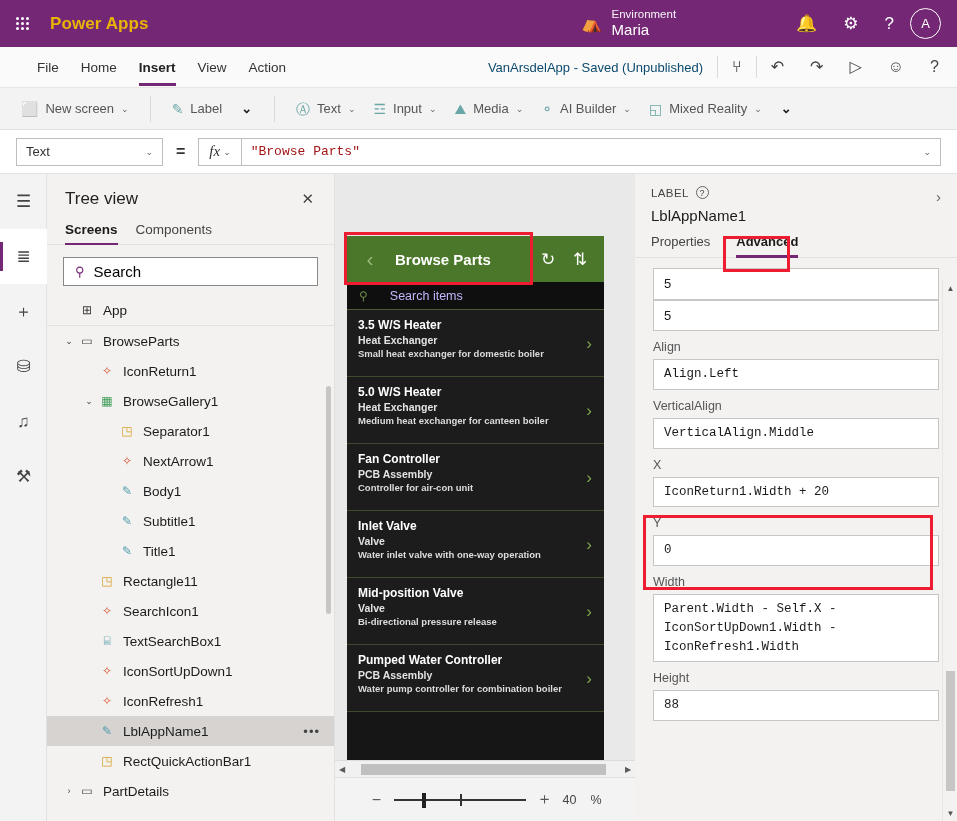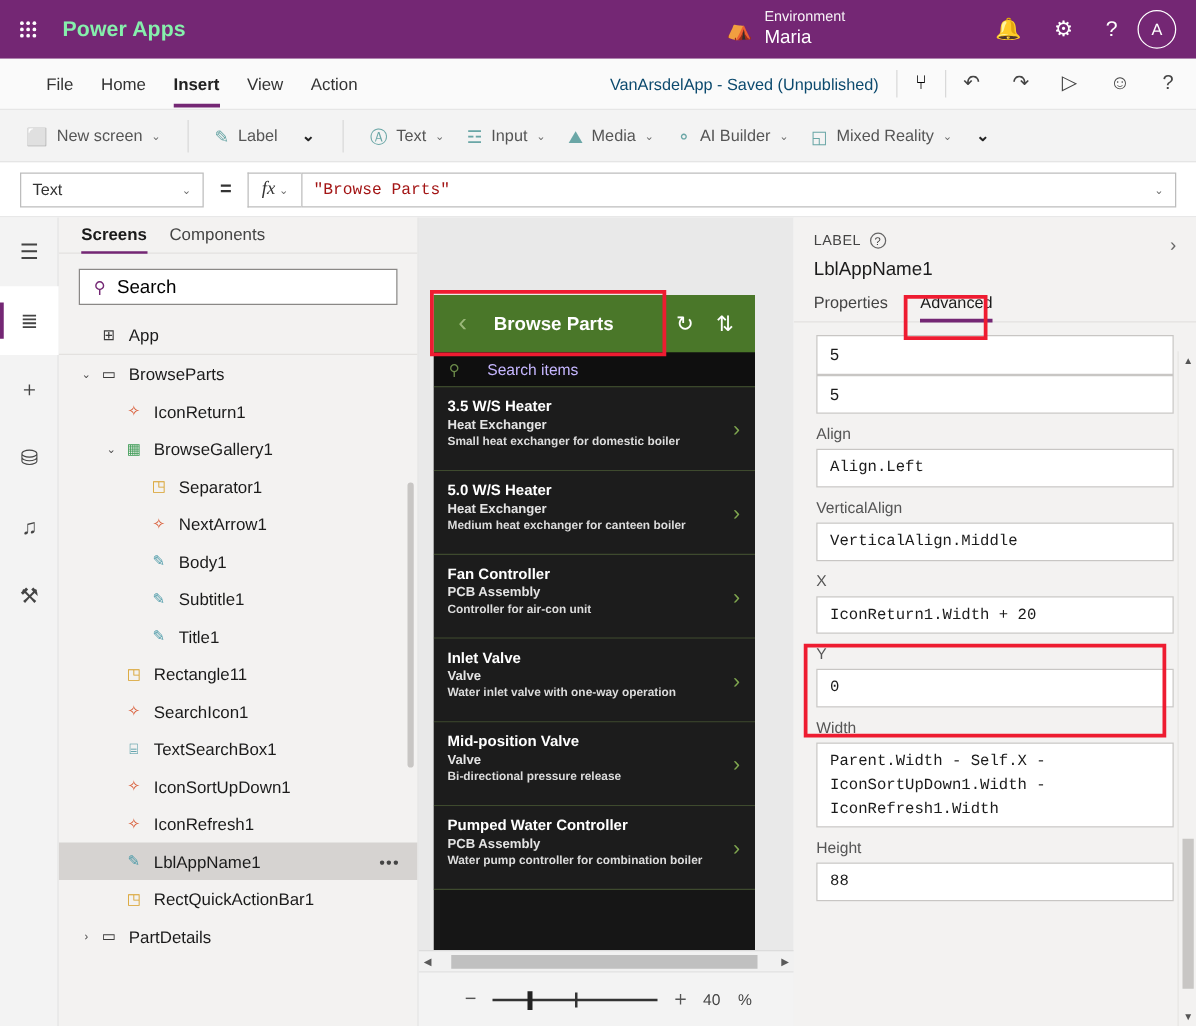--- a/index.html
+++ b/index.html
@@ -12,21 +12,21 @@
   .app { position: relative; width: 957px; height: 821px; }
 
   
   .topbar {
     position: absolute; left: 0; top: 0; width: 957px; height: 47px;
     background: #742774; display: flex; align-items: center;
   }
   .waffle { width: 44px; display: flex; align-items: center; justify-content: center; cursor: pointer; }
   .waffle-grid { display: grid; grid-template-columns: repeat(3, 3px); grid-template-rows: repeat(3, 3px); gap: 2px; }
   .waffle-grid i { width: 3px; height: 3px; background: #fff; border-radius: 50%; display: block; }
-  .brand { color: #86efac; font-size: 17px; font-weight: bold; letter-spacing: .1px; margin-left: 6px; }
+  .brand { color: #eab308; font-size: 17px; font-weight: bold; letter-spacing: .1px; margin-left: 6px; }
   .topbar-spacer { flex: 1; }
   .env-block { display: flex; align-items: center; gap: 9px; margin-right: 120px; }
   .env-icon { color: #fff; font-size: 17px; line-height: 1; }
   .env-text { color: #fff; line-height: 1.15; }
   .env-label { font-size: 11.5px; opacity: .95; }
   .env-name { font-size: 15px; }
   .top-actions { display: flex; align-items: center; gap: 26px; margin-right: 16px; }
   .top-actions .ti { color: #fff; font-size: 17px; cursor: pointer; line-height: 1; }
   .avatar {
     width: 31px; height: 31px; border-radius: 50%; border: 1.4px solid #fff;
@@ -191,21 +191,21 @@
   .props-head { padding: 12px 16px 0 16px; position: relative; background: #f3f2f1; }
   .props-kind { font-size: 11.5px; color: #444; letter-spacing: .4px; display: flex; align-items: center; gap: 7px; }
   .q-circle {
     width: 13px; height: 13px; border: 1px solid #666; border-radius: 50%;
     font-size: 9px; color: #444; display: inline-flex; align-items: center; justify-content: center; cursor: pointer;
   }
   .props-name { font-size: 15px; color: #1b1b1b; margin-top: 8px; }
   .props-expand { position: absolute; right: 16px; top: 14px; font-size: 15px; color: #666; cursor: pointer; }
   .props-tabs { display: flex; gap: 26px; padding: 10px 16px 0 16px; border-bottom: 1px solid #e3e1df; }
   .props-tab { font-size: 13px; color: #444; padding-bottom: 8px; cursor: pointer; position: relative; }
-  .props-tab.active { font-weight: normal; color: #1b1b1b; }
+  .props-tab.active { font-weight: bold; color: #1b1b1b; }
   .props-tab.active::after { content: ""; position: absolute; left: 0; right: 0; bottom: -1px; height: 3px; background: #742774; }
   .props-body { padding: 10px 18px 0 18px; position: relative; }
   .p-label { font-size: 12.5px; color: #555; margin: 9px 0 5px 0; }
   .p-input {
     min-height: 30px; background: #fff; border: 1px solid #c8c6c4; padding: 5px 10px;
     font-family: "Liberation Mono", monospace; font-size: 12.5px; color: #1b1b1b; line-height: 1.5;
     white-space: pre-line; cursor: text;
   }
   .p-input.plain { font-family: "Liberation Sans", sans-serif; font-size: 13px; }
   .props-scroll-track { position: absolute; right: 0; top: 107px; width: 15px; bottom: 0; background: #f3f2f1; border-left: 1px solid #e8e6e4; }
@@ -356,20 +356,24 @@
       </div>
     <div class="rail-item">
         <span>♫</span>
       </div>
     <div class="rail-item">
         <span>⚒</span>
       </div>
   </div>
 
   <div class="treepanel">
+    <div class="tree-head">
+      <div class="tree-title">Tree view</div>
+      <div class="tree-close">✕</div>
+    </div>
     <div class="tree-tabs">
       <div class="tree-tab active">Screens</div>
       <div class="tree-tab">Components</div>
     </div>
     <div class="tree-search-wrap">
       <div class="tree-search">
         <span class="s-ico">⚲</span>
         <span class="s-ph">Search</span>
       </div>
     </div>

